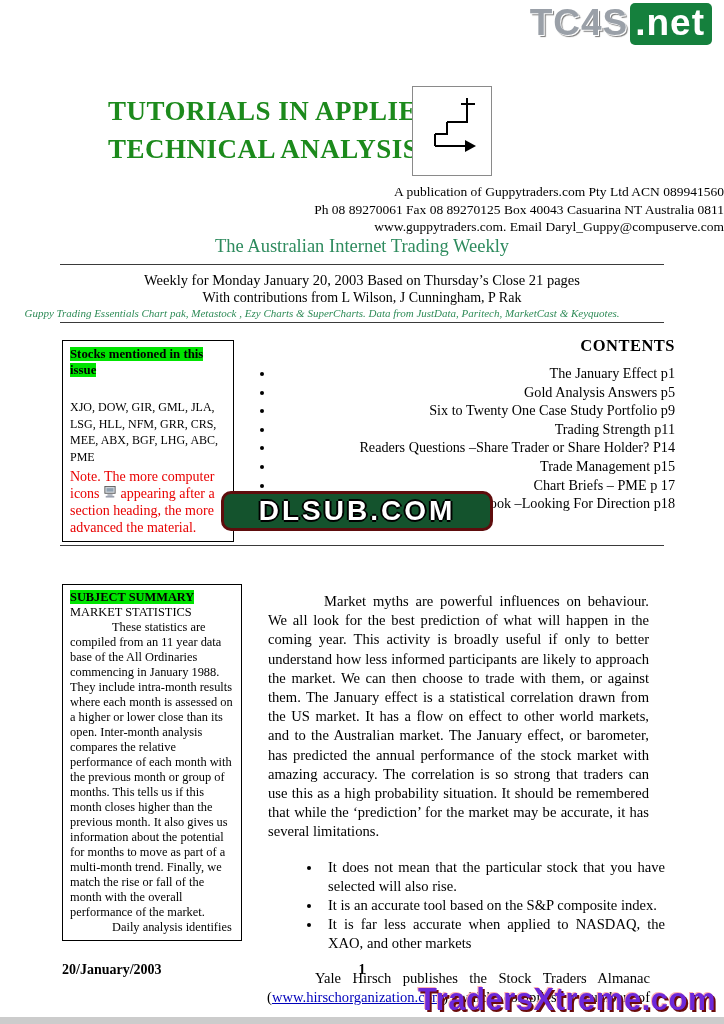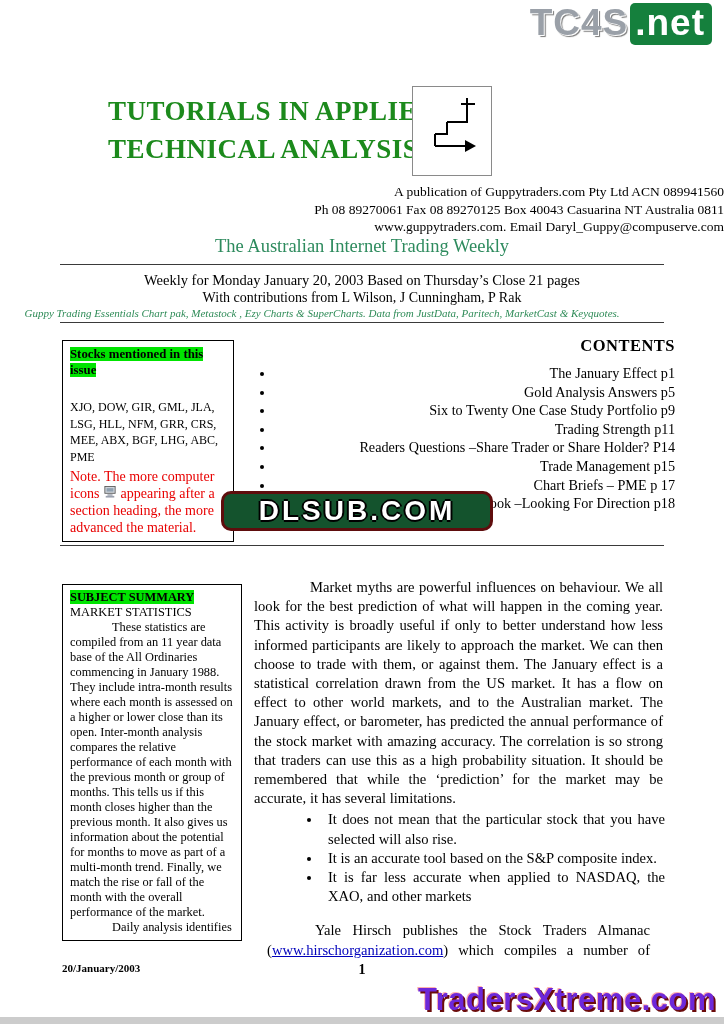--- a/index.html
+++ b/index.html
@@ -85,28 +85,28 @@
     font-size:12.4px; line-height:15px;
   }
   .sidebar-sub { margin:0; }
   .sidebar-body { margin:0; text-indent:42px; }
   .sidebar-last { margin:0; text-indent:42px; }
 
   .main-col {
     position:absolute; top:576px; left:252px; width:413px;
     font-size:14.6px; line-height:19.2px; text-align:justify;
   }
-  .para1 { margin:2px; text-indent:56px; }
+  .para1 { margin:16px; text-indent:56px; }
   .main-bullets { margin:0; padding-left:70px; }
   .main-bullets li { padding-left:6px; text-align:justify; }
   .closing { margin:15px; text-indent:48px; text-align:justify; text-align-last:justify; }
   .link { color:#0000bb; text-decoration:underline; cursor:pointer; }
 
   
-  .footer-date { position:absolute; top:962px; left:62px; font-weight:bold; font-size:11px; }
+  .footer-date { position:absolute; top:962px; left:62px; font-weight:bold; font-size:14px; }
   .footer-page { position:absolute; top:962px; left:0; width:724px; text-align:center; font-weight:bold; font-size:14px; }
 </style>
 </head>
 <body>
 
 <div class="page">
 
   <div class="wm-top"><span>TC4S</span><span class="badge">.net</span></div>
 
   <div class="masthead-title">

